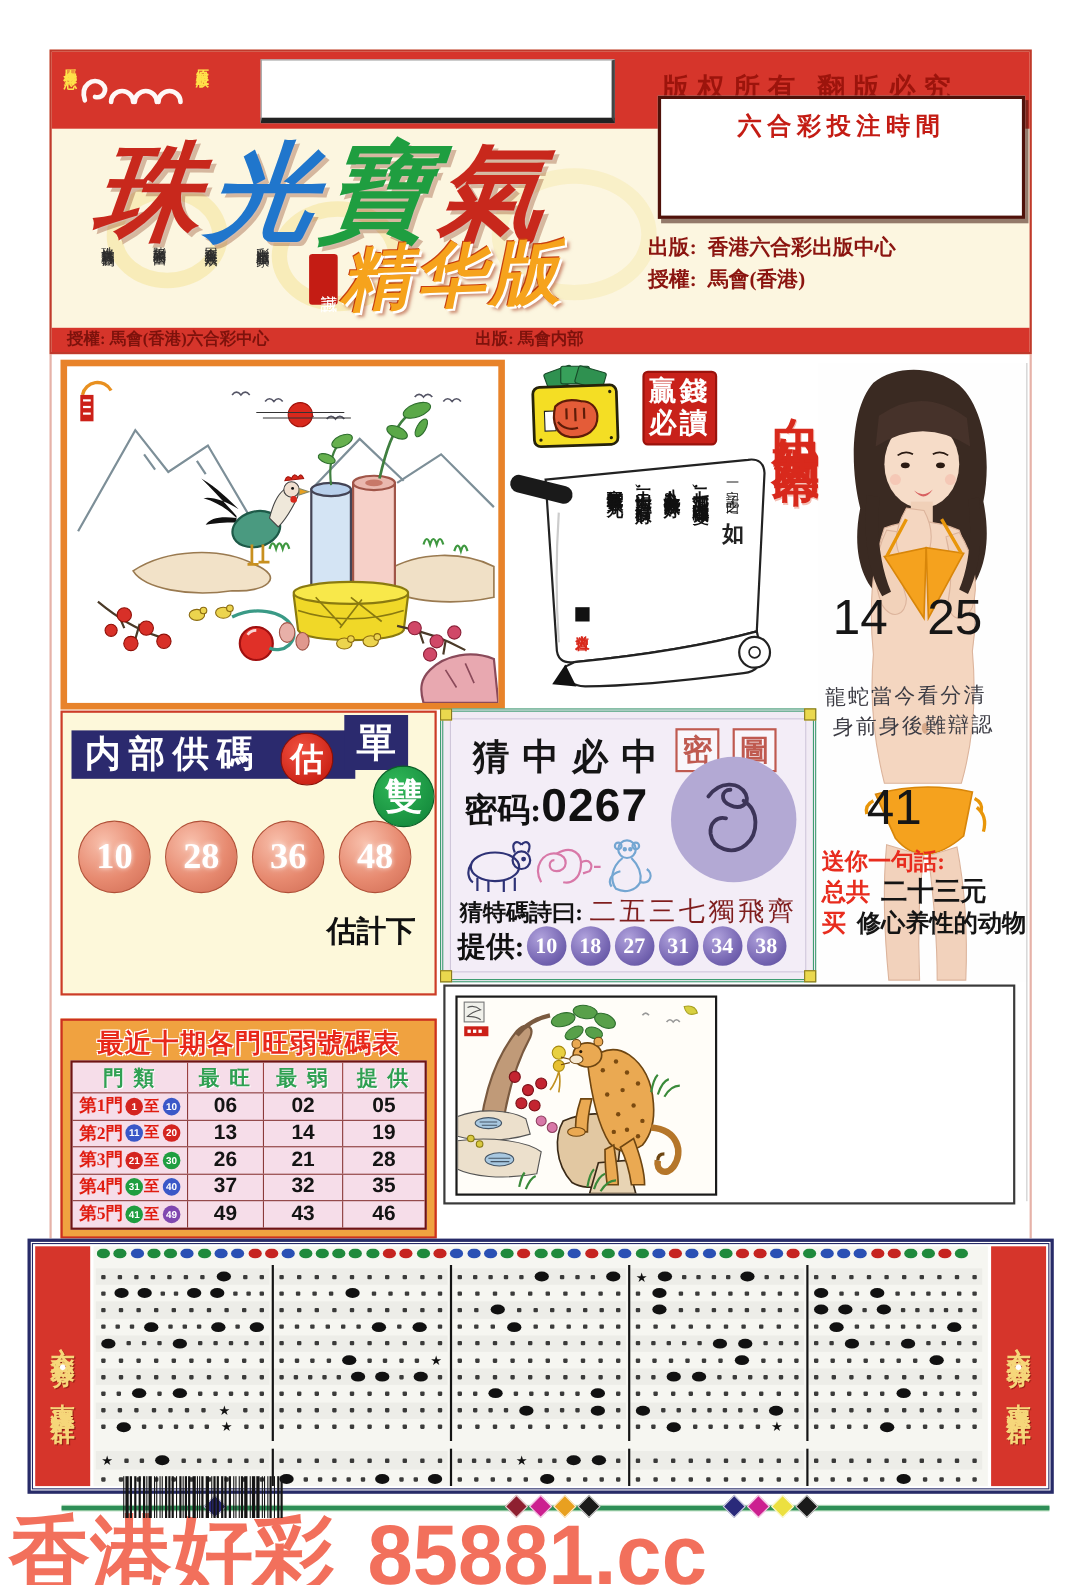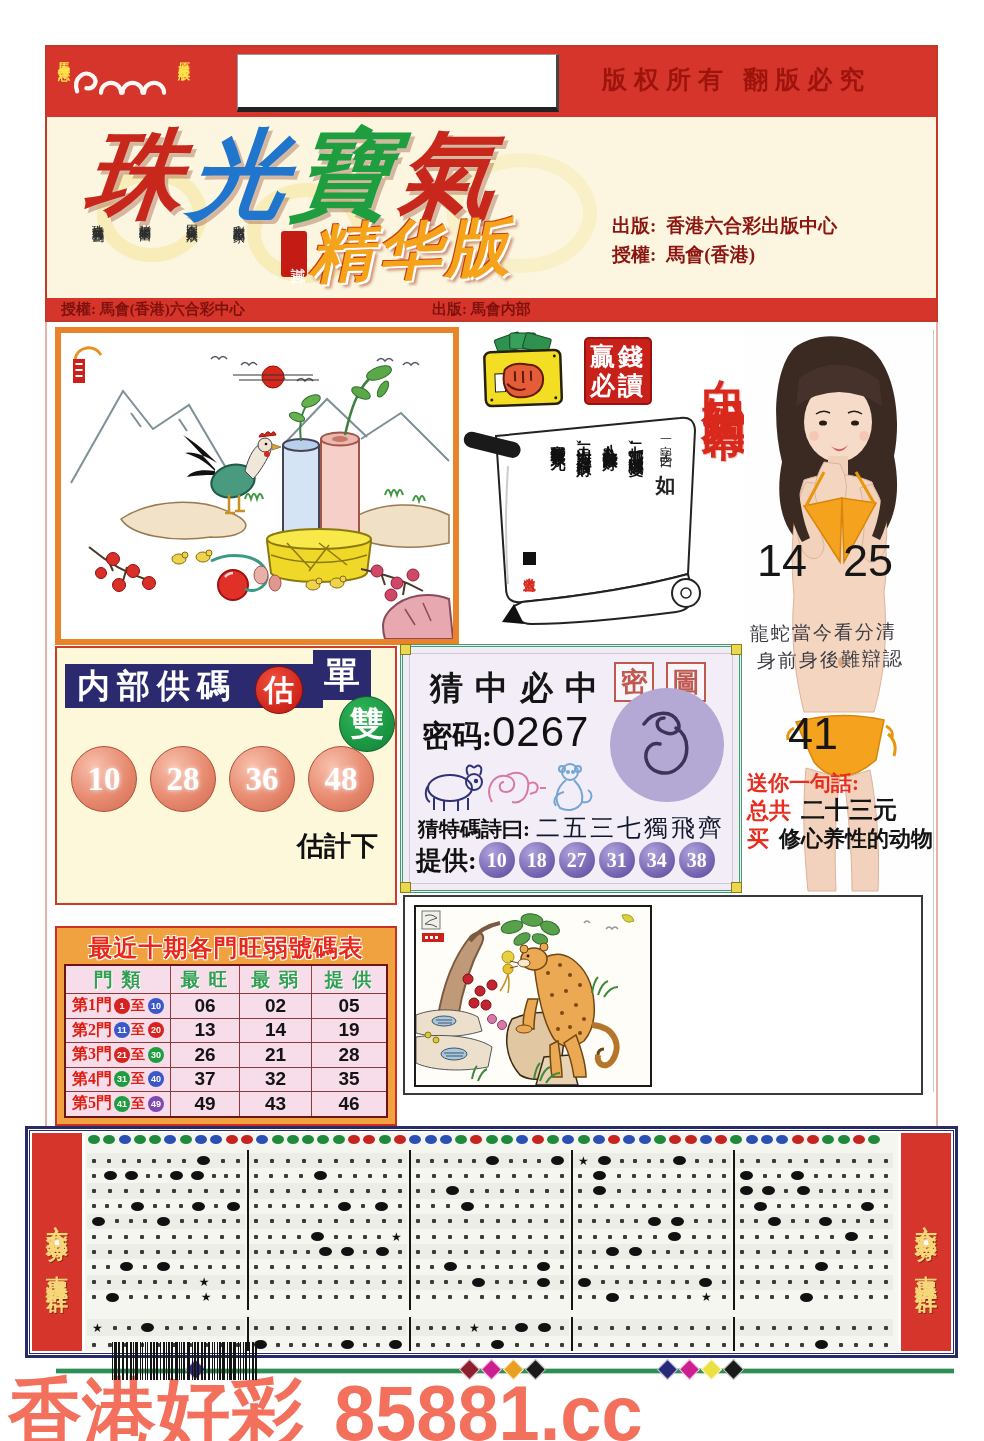--- a/index.html
+++ b/index.html
@@ -30,21 +30,21 @@
   #verse-columns{position:absolute;left:42px;top:98px;height:86px;display:flex;gap:30px;}
   .verse{writing-mode:vertical-rl;text-orientation:upright;font-size:12px;color:#2c2c2c;letter-spacing:1px;}
   #chengyan{position:absolute;left:234px;top:114px;width:26px;height:46px;background:#c41c14;color:#fff;
             font-size:15px;text-align:center;border-radius:3px;padding-top:4px;line-height:1.2;}
   #edition{position:absolute;left:262px;top:90px;font-size:64px;font-weight:bold;font-style:italic;color:#f6a31c;
            transform:rotate(-2deg);letter-spacing:4px;
            text-shadow:2px 2px 0 #fff,4px 4px 3px rgba(160,40,10,.5),-1px -1px 0 #c84010;}
   #betting-box{position:absolute;left:551px;top:40px;width:334px;height:112px;background:#fff;
                border:3px solid #50120a;box-shadow:3px 4px 0 rgba(60,20,10,.55);z-index:3;}
   #bt-title{margin-top:10px;text-align:center;color:#c41c14;font-size:22px;font-weight:bold;letter-spacing:5px;}
-  #publisher-info{position:absolute;left:565px;top:164px;}
+  #publisher-info{position:absolute;left:542px;top:164px;}
   .pub-line{font-size:19px;font-weight:bold;color:#8b1510;line-height:29px;white-space:nowrap;}
   .pub-lab{margin-right:10px;}
   #strip{position:absolute;left:0;bottom:0;width:100%;height:22px;background:#d6352b;font-size:15px;
          font-weight:bold;color:#7d120c;line-height:22px;}
   #strip-left{margin-left:14px;}
   #strip-right{position:absolute;left:385px;}
 
   
   #rooster-box{position:absolute;left:55px;top:327px;width:404px;height:318px;border:6px solid #e8832a;background:#fff;}
 
@@ -101,26 +101,26 @@
   
   #guess-panel{position:absolute;left:400px;top:644px;width:342px;height:249px;background:#f1ebf4;border:3px double #3f9d72;}
   .corner{position:absolute;width:11px;height:11px;background:#ead84e;border:1px solid #8a7a20;z-index:4;}
   #guess-inner{position:absolute;inset:6px;border:1px solid #cfc6da;background:#f3edf7;}
   #guess-title{position:absolute;left:20px;top:12px;font-size:33px;font-weight:bold;letter-spacing:12px;color:#151515;white-space:nowrap;}
   #secret-map-label{position:absolute;left:204px;top:8px;display:flex;gap:12px;}
   .secret-ch{width:40px;height:40px;border:2px solid #bf5a50;color:#bf5a50;font-size:27px;font-weight:bold;
              display:flex;align-items:center;justify-content:center;background:rgba(255,255,255,.5);}
   #code-line{position:absolute;left:12px;top:54px;display:flex;align-items:baseline;white-space:nowrap;}
   #code-lab{font-size:30px;font-weight:bold;color:#111;}
-  #code-val{font-size:42px;font-weight:normal;color:#111;font-family:"Liberation Sans",sans-serif;letter-spacing:1px;}
+  #code-val{font-size:42px;font-weight:bold;color:#111;font-family:"Liberation Sans",sans-serif;letter-spacing:1px;}
   #mystery-circle{position:absolute;left:200px;top:34px;width:114px;height:114px;border-radius:50%;background:#b3a9d4;}
   #zodiac-row{position:absolute;left:12px;top:100px;}
   #poem-line{position:absolute;left:8px;top:158px;display:flex;align-items:baseline;white-space:nowrap;}
   #poem-lab{font-size:21px;font-weight:bold;color:#111;}
-  #poem-val{font-size:24px;color:#0f172a;letter-spacing:3px;margin-left:6px;}
+  #poem-val{font-size:24px;color:#7f1d1d;letter-spacing:3px;margin-left:6px;}
   #provide-line{position:absolute;left:6px;top:188px;display:flex;align-items:center;white-space:nowrap;}
   #prov-lab{font-size:26px;font-weight:bold;color:#111;}
   #provide-balls{display:flex;gap:4px;margin-left:2px;}
   .gball{width:36px;height:36px;border-radius:50%;color:#fff;font-size:20px;font-weight:bold;
          background:radial-gradient(circle at 35% 30%,#b0a2dc,#7868b4 60%,#564898);
          display:flex;align-items:center;justify-content:center;}
 
   
   #gate-panel{position:absolute;left:55px;top:926px;width:342px;height:200px;background:#f0a240;border:2px solid #cc3020;}
   #gate-title{position:absolute;top:4px;width:100%;text-align:center;font-size:24px;font-weight:900;color:#e8281a;
@@ -210,20 +210,23 @@
       <div id="verse-columns">
           <div class="verse">珠光寶氣尋靈碼</div>
           <div class="verse">賭根剁去頭不回</div>
           <div class="verse">因貪至黃無米炊</div>
           <div class="verse">六彩賭忠福萬家</div>
         </div>
       <div id="chengyan" class="v">誠言</div>
       <div id="edition">精华版</div>
     </div>
 
+    <div id="betting-box">
+      <div id="bt-title">六合彩投注時間</div>
+    </div>
     <div id="publisher-info">
         <div class="pub-line"><span class="pub-lab">出版:</span><span class="pub-val">香港六合彩出版中心</span></div>
         <div class="pub-line"><span class="pub-lab">授權:</span><span class="pub-val">馬會(香港)</span></div>
       </div>
 
     <div id="strip">
       <span id="strip-left">授權: 馬會(香港)六合彩中心</span>
       <span id="strip-right">出版: 馬會内部</span>
     </div>
   </div>

